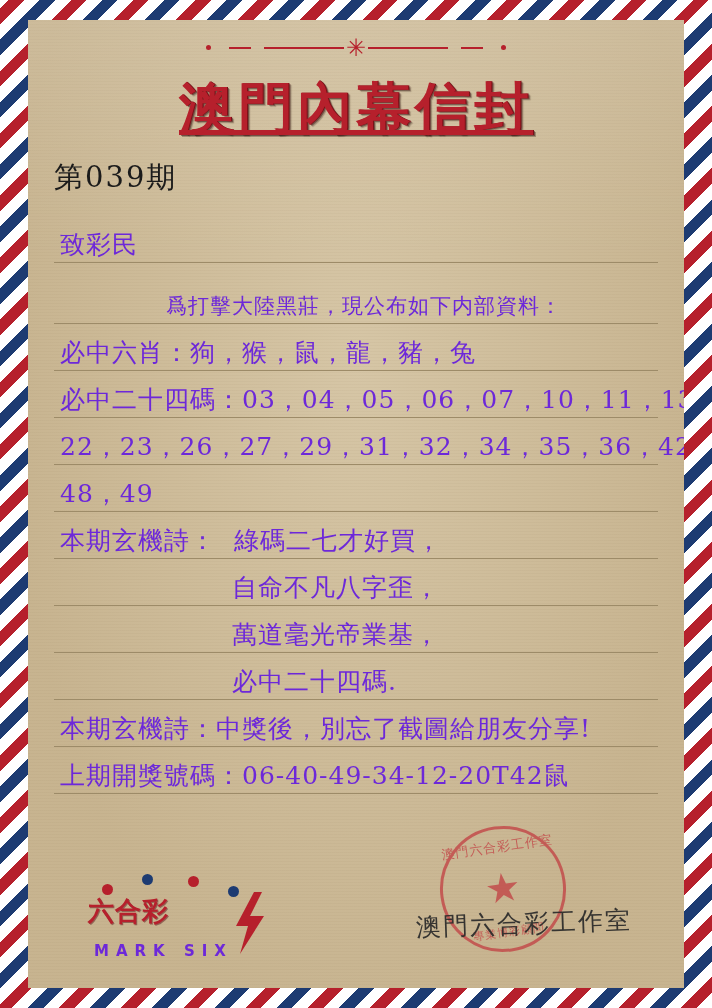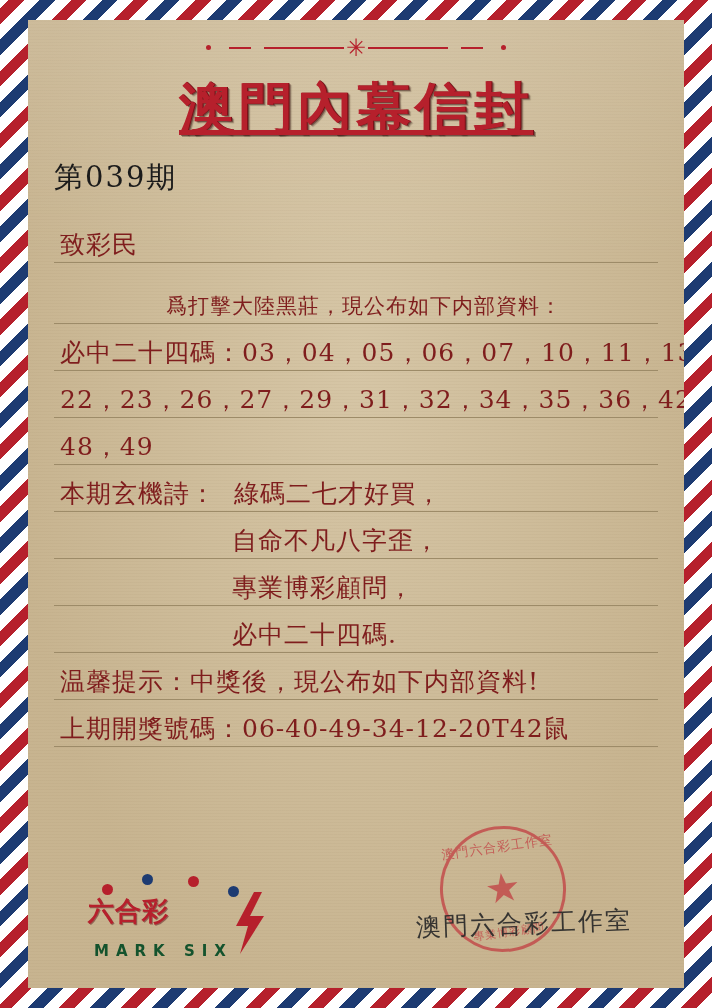--- a/index.html
+++ b/index.html
@@ -119,21 +119,21 @@
     position: relative;
     border-bottom: 1px solid #9d8b68;
     min-height: 47px;
     display: flex;
     align-items: flex-end;
     padding-bottom: 2px;
     box-sizing: border-box;
   }
   .txt {
     font-size: 25px;
-    color: #7f1d1d;
+    color: #6d28d9;
     letter-spacing: 1px;
     font-family: "DejaVu Serif", serif;
     white-space: pre;
     line-height: 30px;
   }
   .txt.small { font-size: 21px; }
   .txt.indent1 { padding-left: 112px; margin-top: 28px; }
   .txt.indent2 { padding-left: 178px; }
   .txt.lead { padding-left: 6px; }
 
@@ -164,21 +164,21 @@
     color: #b6202c;
     letter-spacing: 1px;
     font-family: "DejaVu Sans", sans-serif;
     text-shadow: 1px 1px 0 rgba(90,20,25,0.5);
   }
   .logo-sub {
     position: absolute;
     top: 68px; left: 6px;
     font-size: 15px;
     letter-spacing: 7px;
-    color: #14532d;
+    color: #6d28d9;
     font-weight: bold;
     font-family: "DejaVu Sans", sans-serif;
   }
   .logo-bolt {
     position: absolute;
     right: 22px; top: 18px;
     width: 34px; height: 62px;
   }
   .signature {
     position: absolute;
@@ -256,20 +256,23 @@
       <div class="lines">
 
         <div class="line">
           <span class="txt lead">致彩民</span>
         </div>
 
         <div class="line">
           <span class="txt small indent1">爲打擊大陸黑莊，現公布如下内部資料：</span>
         </div>
 
+        <div class="line">
+          <span class="txt lead">必中六肖：狗，猴，鼠，龍，豬，兔</span>
+        </div>
 
         <div class="line">
           <span class="txt lead">必中二十四碼：</span>
             <span class="txt">03，04，05，06，07，10，11，13，15</span>
         </div>
 
         <div class="line">
           <span class="txt lead">22，23，26，27，29，31，32，34，35，36，42，44，47</span>
         </div>
 
@@ -280,29 +283,29 @@
         <div class="line">
           <span class="txt lead">本期玄機詩：</span>
             <span class="txt" style="padding-left:18px;">綠碼二七才好買，</span>
         </div>
 
         <div class="line">
           <span class="txt indent2">自命不凡八字歪，</span>
         </div>
 
         <div class="line">
-          <span class="txt indent2">專業博彩顧問，</span>
+          <span class="txt indent2">萬道毫光帝業基，</span>
         </div>
 
         <div class="line">
           <span class="txt indent2">必中二十四碼.</span>
         </div>
 
         <div class="line">
-          <span class="txt lead">温馨提示：中獎後，現公布如下内部資料!</span>
+          <span class="txt lead">本期玄機詩：中獎後，別忘了截圖給朋友分享!</span>
         </div>
 
         <div class="line">
           <span class="txt lead">上期開獎號碼：06-40-49-34-12-20T42鼠</span>
         </div>
 
       </div>
 
       <div class="footer">
 

